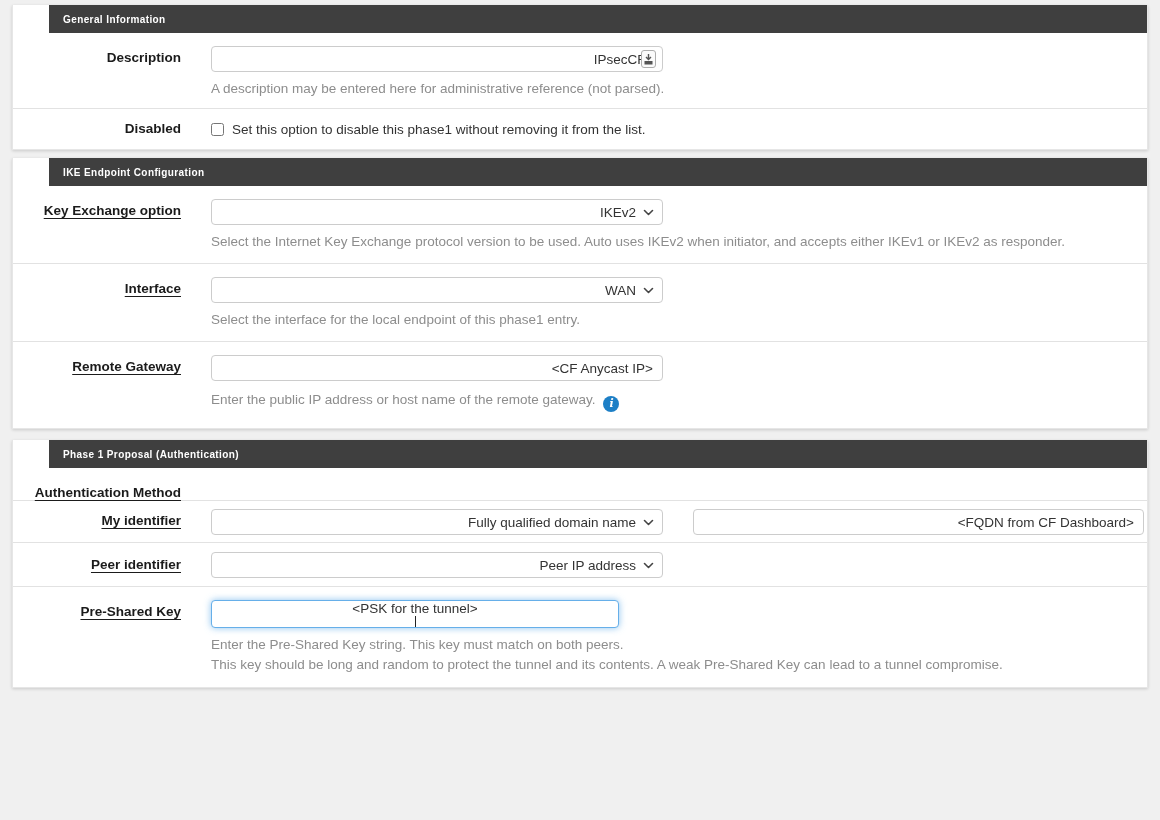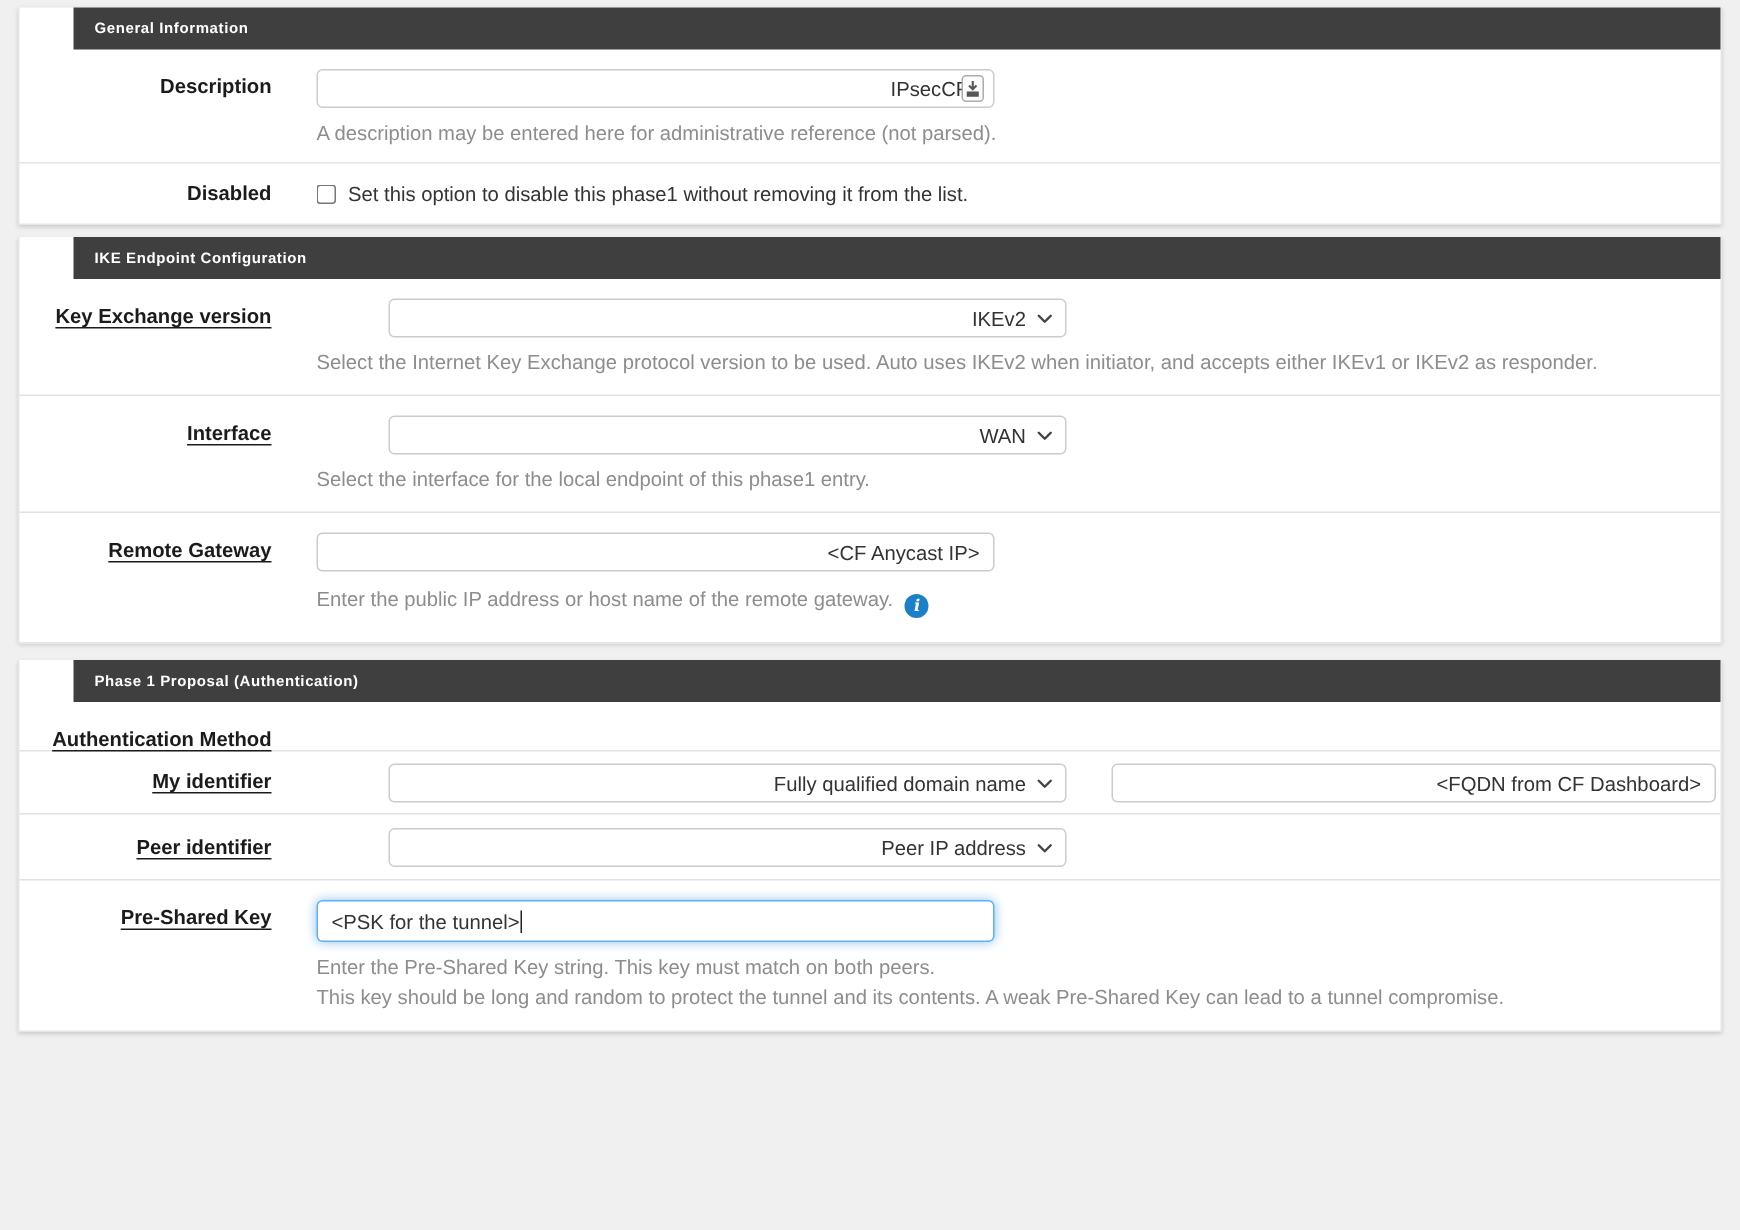--- a/index.html
+++ b/index.html
@@ -73,21 +73,21 @@
     text-align: right;
   }
   .input-wrap { position: relative; width: 452px; }
   .autofill-badge {
     position: absolute; right: 7px; top: 4px;
     width: 15px; height: 18px;
     border: 1px solid #adadad; border-radius: 3px;
     background: #fbfbfb;
     display: flex; align-items: center; justify-content: center;
   }
-  .select-wrap { position: relative; width: 452px; margin-left: 48px; }
+  .select-wrap { position: relative; width: 452px; }
   select.form-control {
     -webkit-appearance: none; appearance: none;
     padding-right: 26px;
   }
   .chev {
     position: absolute; right: 9px; top: 7px;
     pointer-events: none;
     color: #444;
   }
   .inline-pair { display: flex; align-items: flex-start; }
@@ -104,28 +104,29 @@
     border-radius: 50%;
     background: var(--info-icon);
     color: #fff;
     font-family: "DejaVu Serif", serif;
     font-size: 11px; font-weight: bold; font-style: italic;
     vertical-align: -3px;
     margin-left: 8px;
     cursor: pointer;
   }
   .fake-input {
-    width: 452px; height: 28px;
+    width: 408px; height: 28px;
     border: 1px solid var(--focus-border);
     border-radius: 4px;
     box-shadow: 0 0 7px rgba(102,175,233,0.75);
     background: #fff;
     display: flex; align-items: center;
     padding: 0 9px;
     color: var(--input-text);
+    flex-direction: column;
   }
   .caret-line {
     display: inline-block; width: 1px; height: 15px;
     background: #222; margin-left: 1px;
   }
   .psk-help { margin-top: 7px; color: var(--help-text); line-height: 20px; }
 </style>
 </head>
 <body>
 
@@ -157,21 +158,21 @@
       </label>
     </div>
   </div>
 
 </section>
 
 <section class="panel panel-2">
   <div class="panel-heading">IKE Endpoint Configuration</div>
 
   <div class="form-row">
-    <div class="col-label"><span class="u">Key Exchange version</span></div>
+    <div class="col-label"><span class="u">Key Exchange option</span></div>
     <div class="col-content" style="padding-bottom:12px;">
       <div class="select-wrap">
         <select class="form-control">
           <option>IKEv2</option>
         </select>
         <span class="chev">
           <svg width="11" height="11" viewBox="0 0 11 11">
               <path d="M1.5 3.5 L5.5 7.5 L9.5 3.5" stroke="#444" stroke-width="1.6" fill="none" stroke-linecap="round" stroke-linejoin="round"></path>
             </svg>
         </span>

